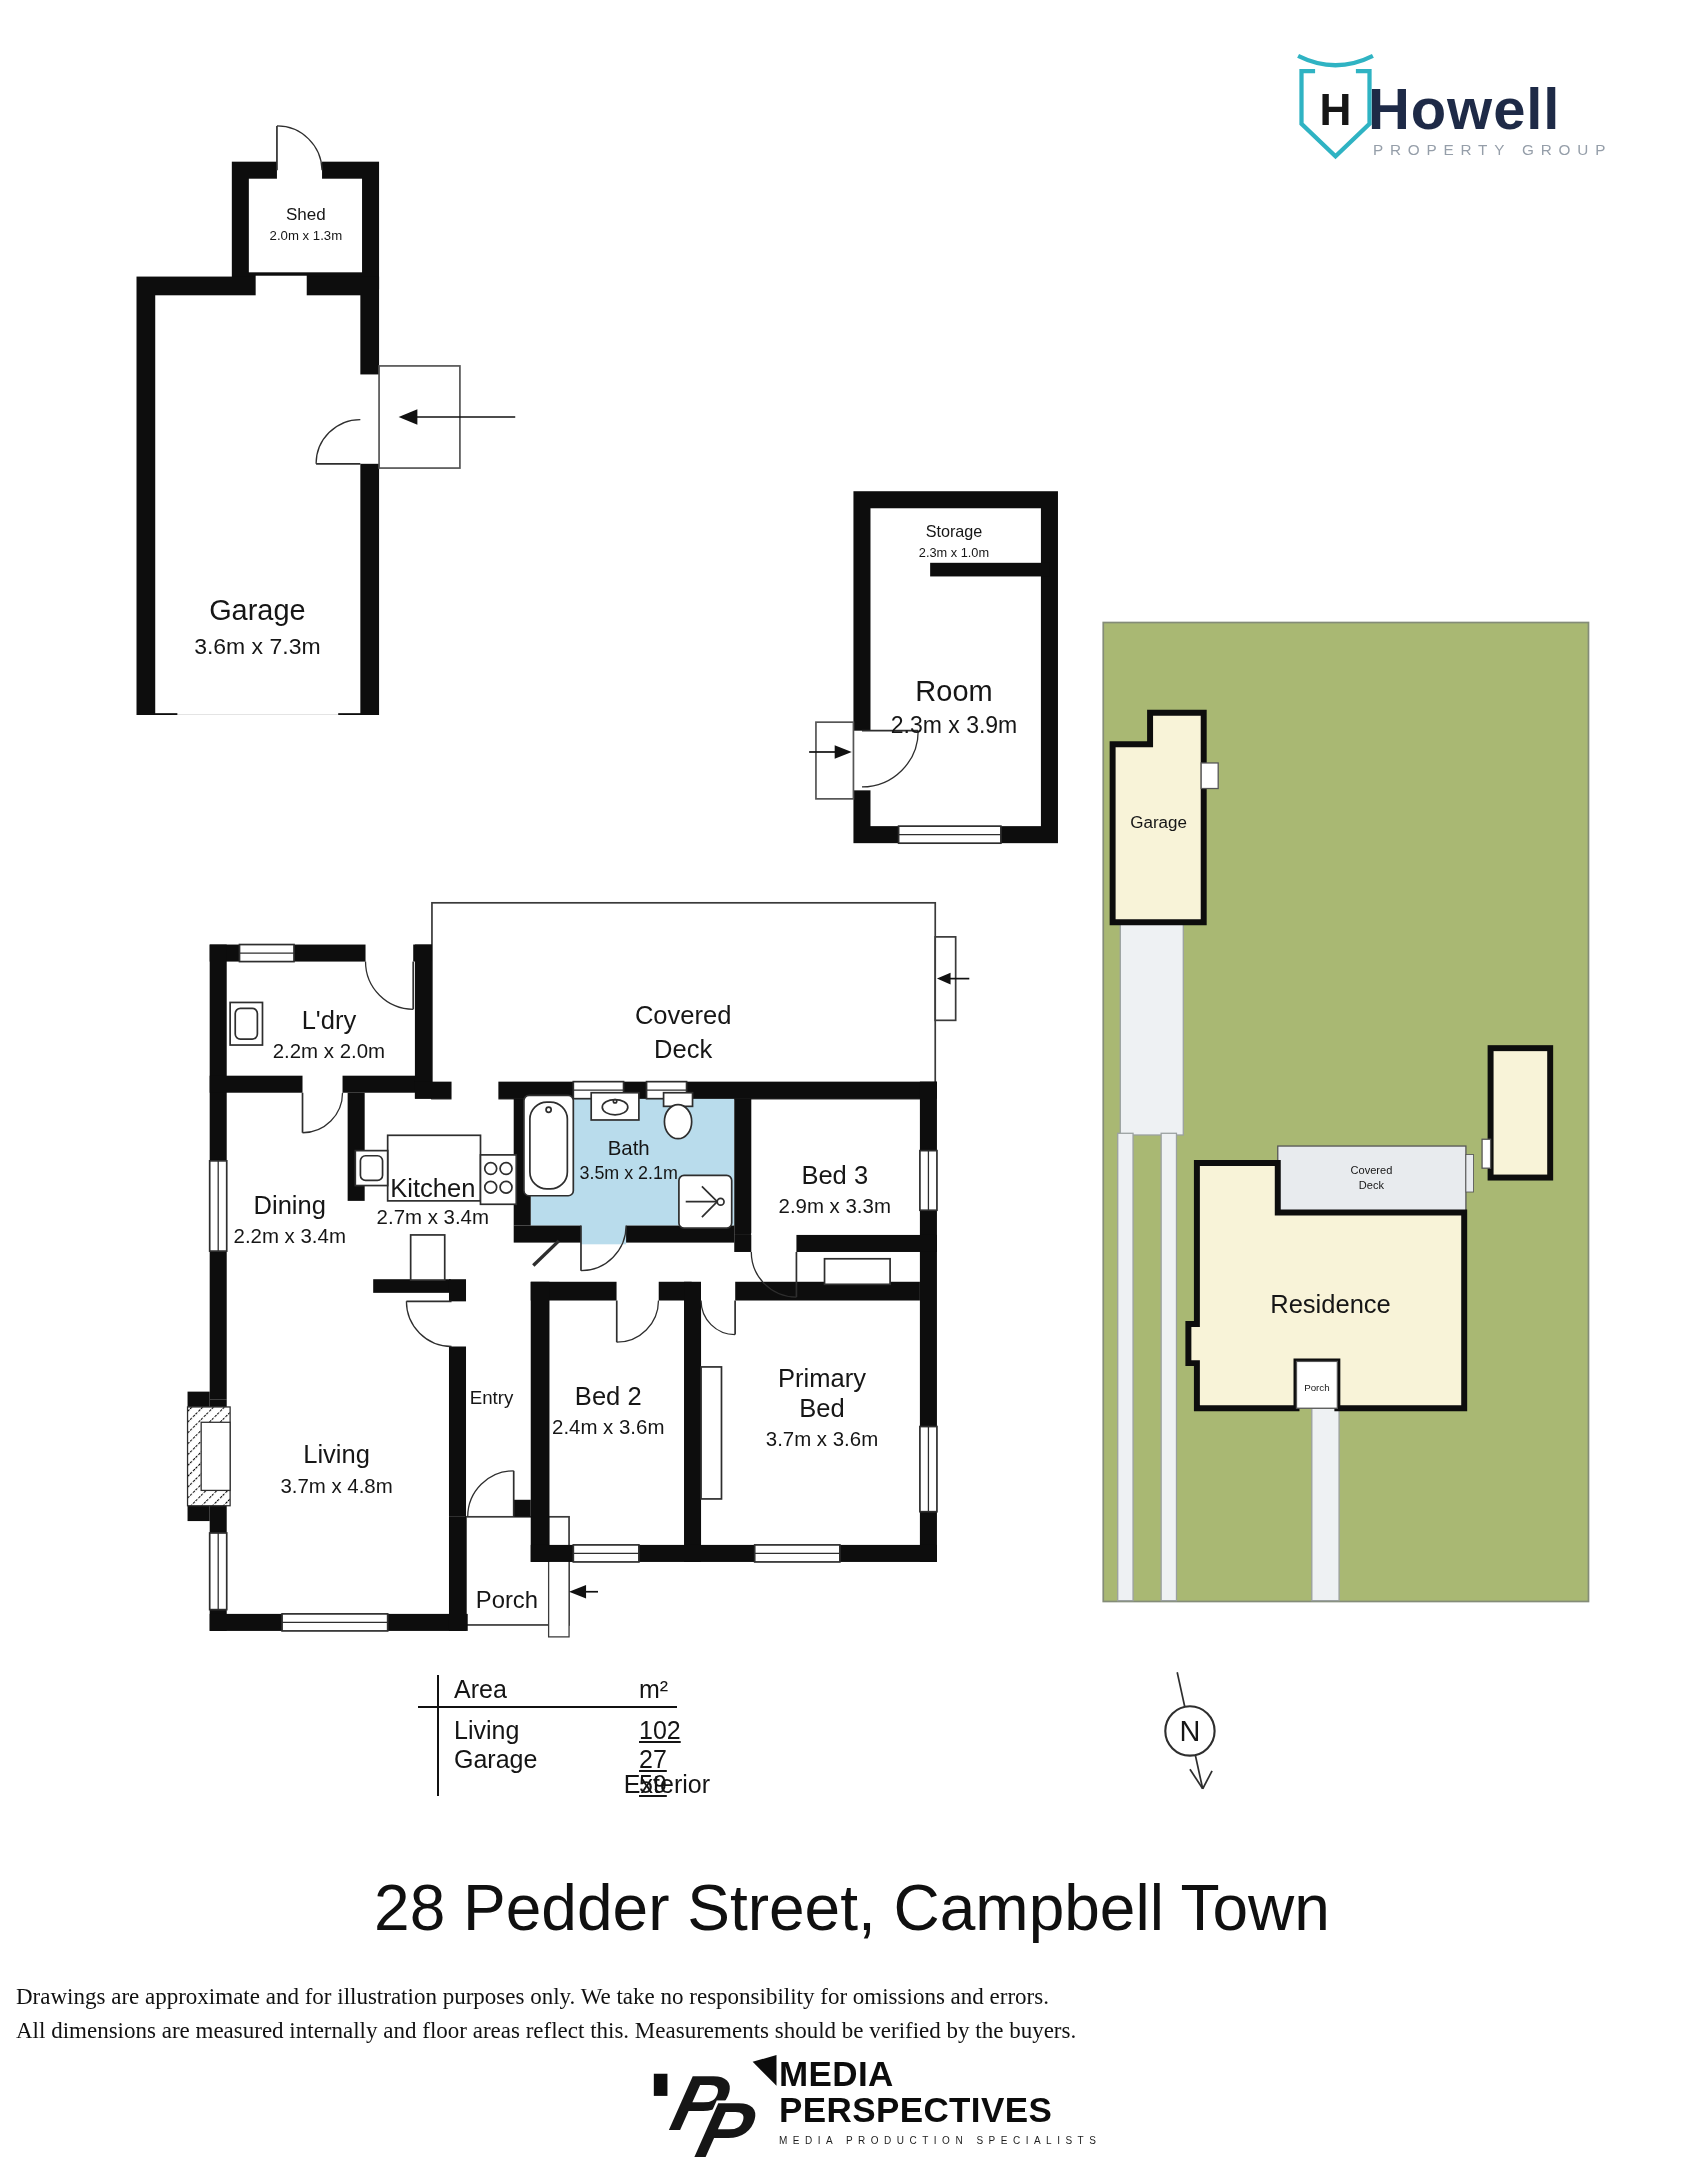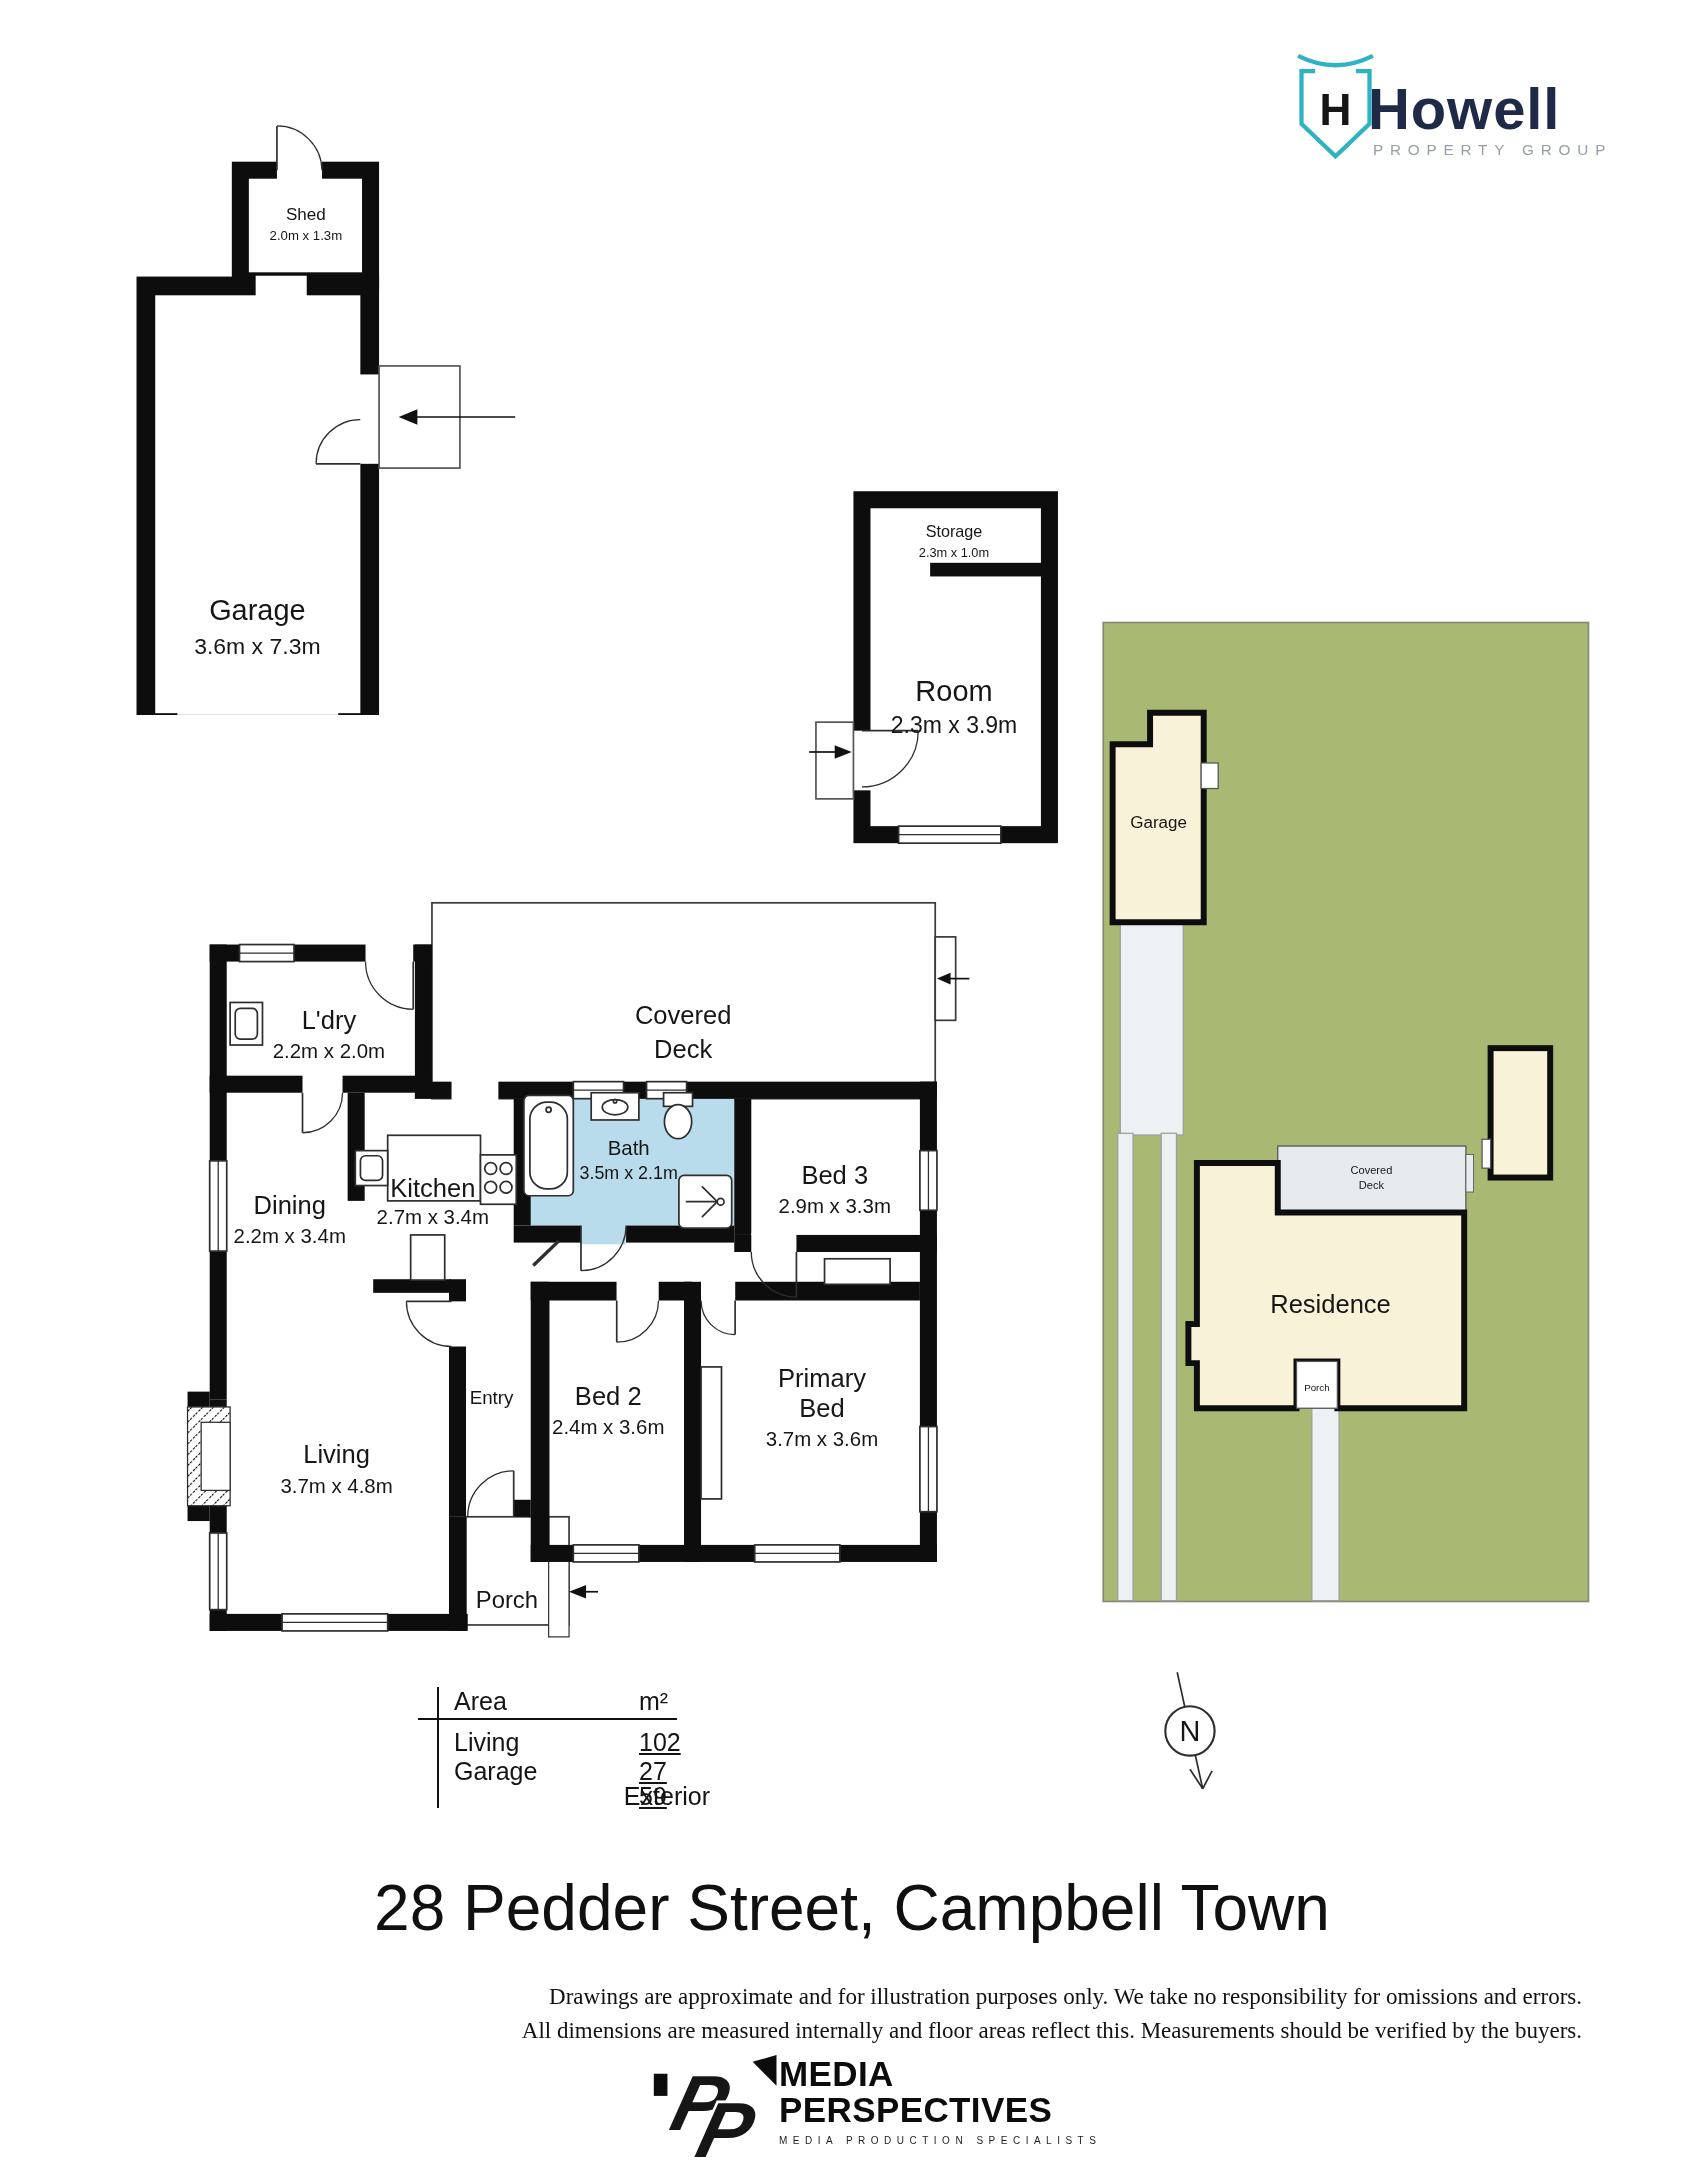--- a/index.html
+++ b/index.html
@@ -6,31 +6,31 @@
   body{width:1704px;height:2181px;position:relative;background:#ffffff;overflow:hidden;
        font-family:"Liberation Sans",sans-serif;color:#141414;}
   .abs{position:absolute;}
   svg text{font-family:"Liberation Sans",sans-serif;fill:#161616;}
   
   #brand-name{position:absolute;left:1368px;top:75px;font-size:58px;font-weight:700;
               letter-spacing:0.9px;color:#1e2a47;}
   #brand-tagline{position:absolute;left:1373px;top:141px;font-size:15.3px;letter-spacing:6.8px;
                  color:#959ea9;font-weight:400;}
   
-  #area-table{position:absolute;left:409px;top:1668px;width:290px;height:145px;font-size:25px;margin-top:12px;}
+  #area-table{position:absolute;left:409px;top:1668px;width:290px;height:145px;font-size:25px;}
   #area-table .vline{position:absolute;left:28px;top:6.8px;width:1.7px;height:121px;background:#111;}
   #area-table .hline{position:absolute;left:8.5px;top:38px;width:259px;height:1.7px;background:#111;}
   #area-table .hdr-label{position:absolute;left:45px;top:6.8px;}
   #area-table .hdr-unit{position:absolute;left:230px;top:6.8px;}
   .area-row{position:absolute;left:45px;width:256px;}
   .area-row .val{position:absolute;left:185px;text-decoration:underline;}
   
   #page-title{position:absolute;left:0;top:1871px;width:1704px;text-align:center;
               font-size:64px;font-weight:300;letter-spacing:0px;color:#101010;}
-  #disclaimer{position:absolute;left:0;top:1980px;width:1582px;text-align:right;
+  #disclaimer{position:absolute;left:16px;top:1980px;width:1582px;text-align:left;
               font-family:"Liberation Serif",serif;font-size:23px;line-height:34px;color:#111;}
   
   #footer-text{position:absolute;left:779px;top:2056px;}
   #footer-text .l1,#footer-text .l2{font-size:35px;font-weight:800;line-height:36px;color:#0c0c0c;letter-spacing:0.4px;}
   #footer-text .l3{font-size:10px;letter-spacing:5.5px;color:#1d1d1d;margin-top:6.8px;}
 </style>
 </head>
 <body>
 
 <svg class="abs" style="left:1293px;top:44px;" width="85" height="119" viewBox="0 0 100 140">

